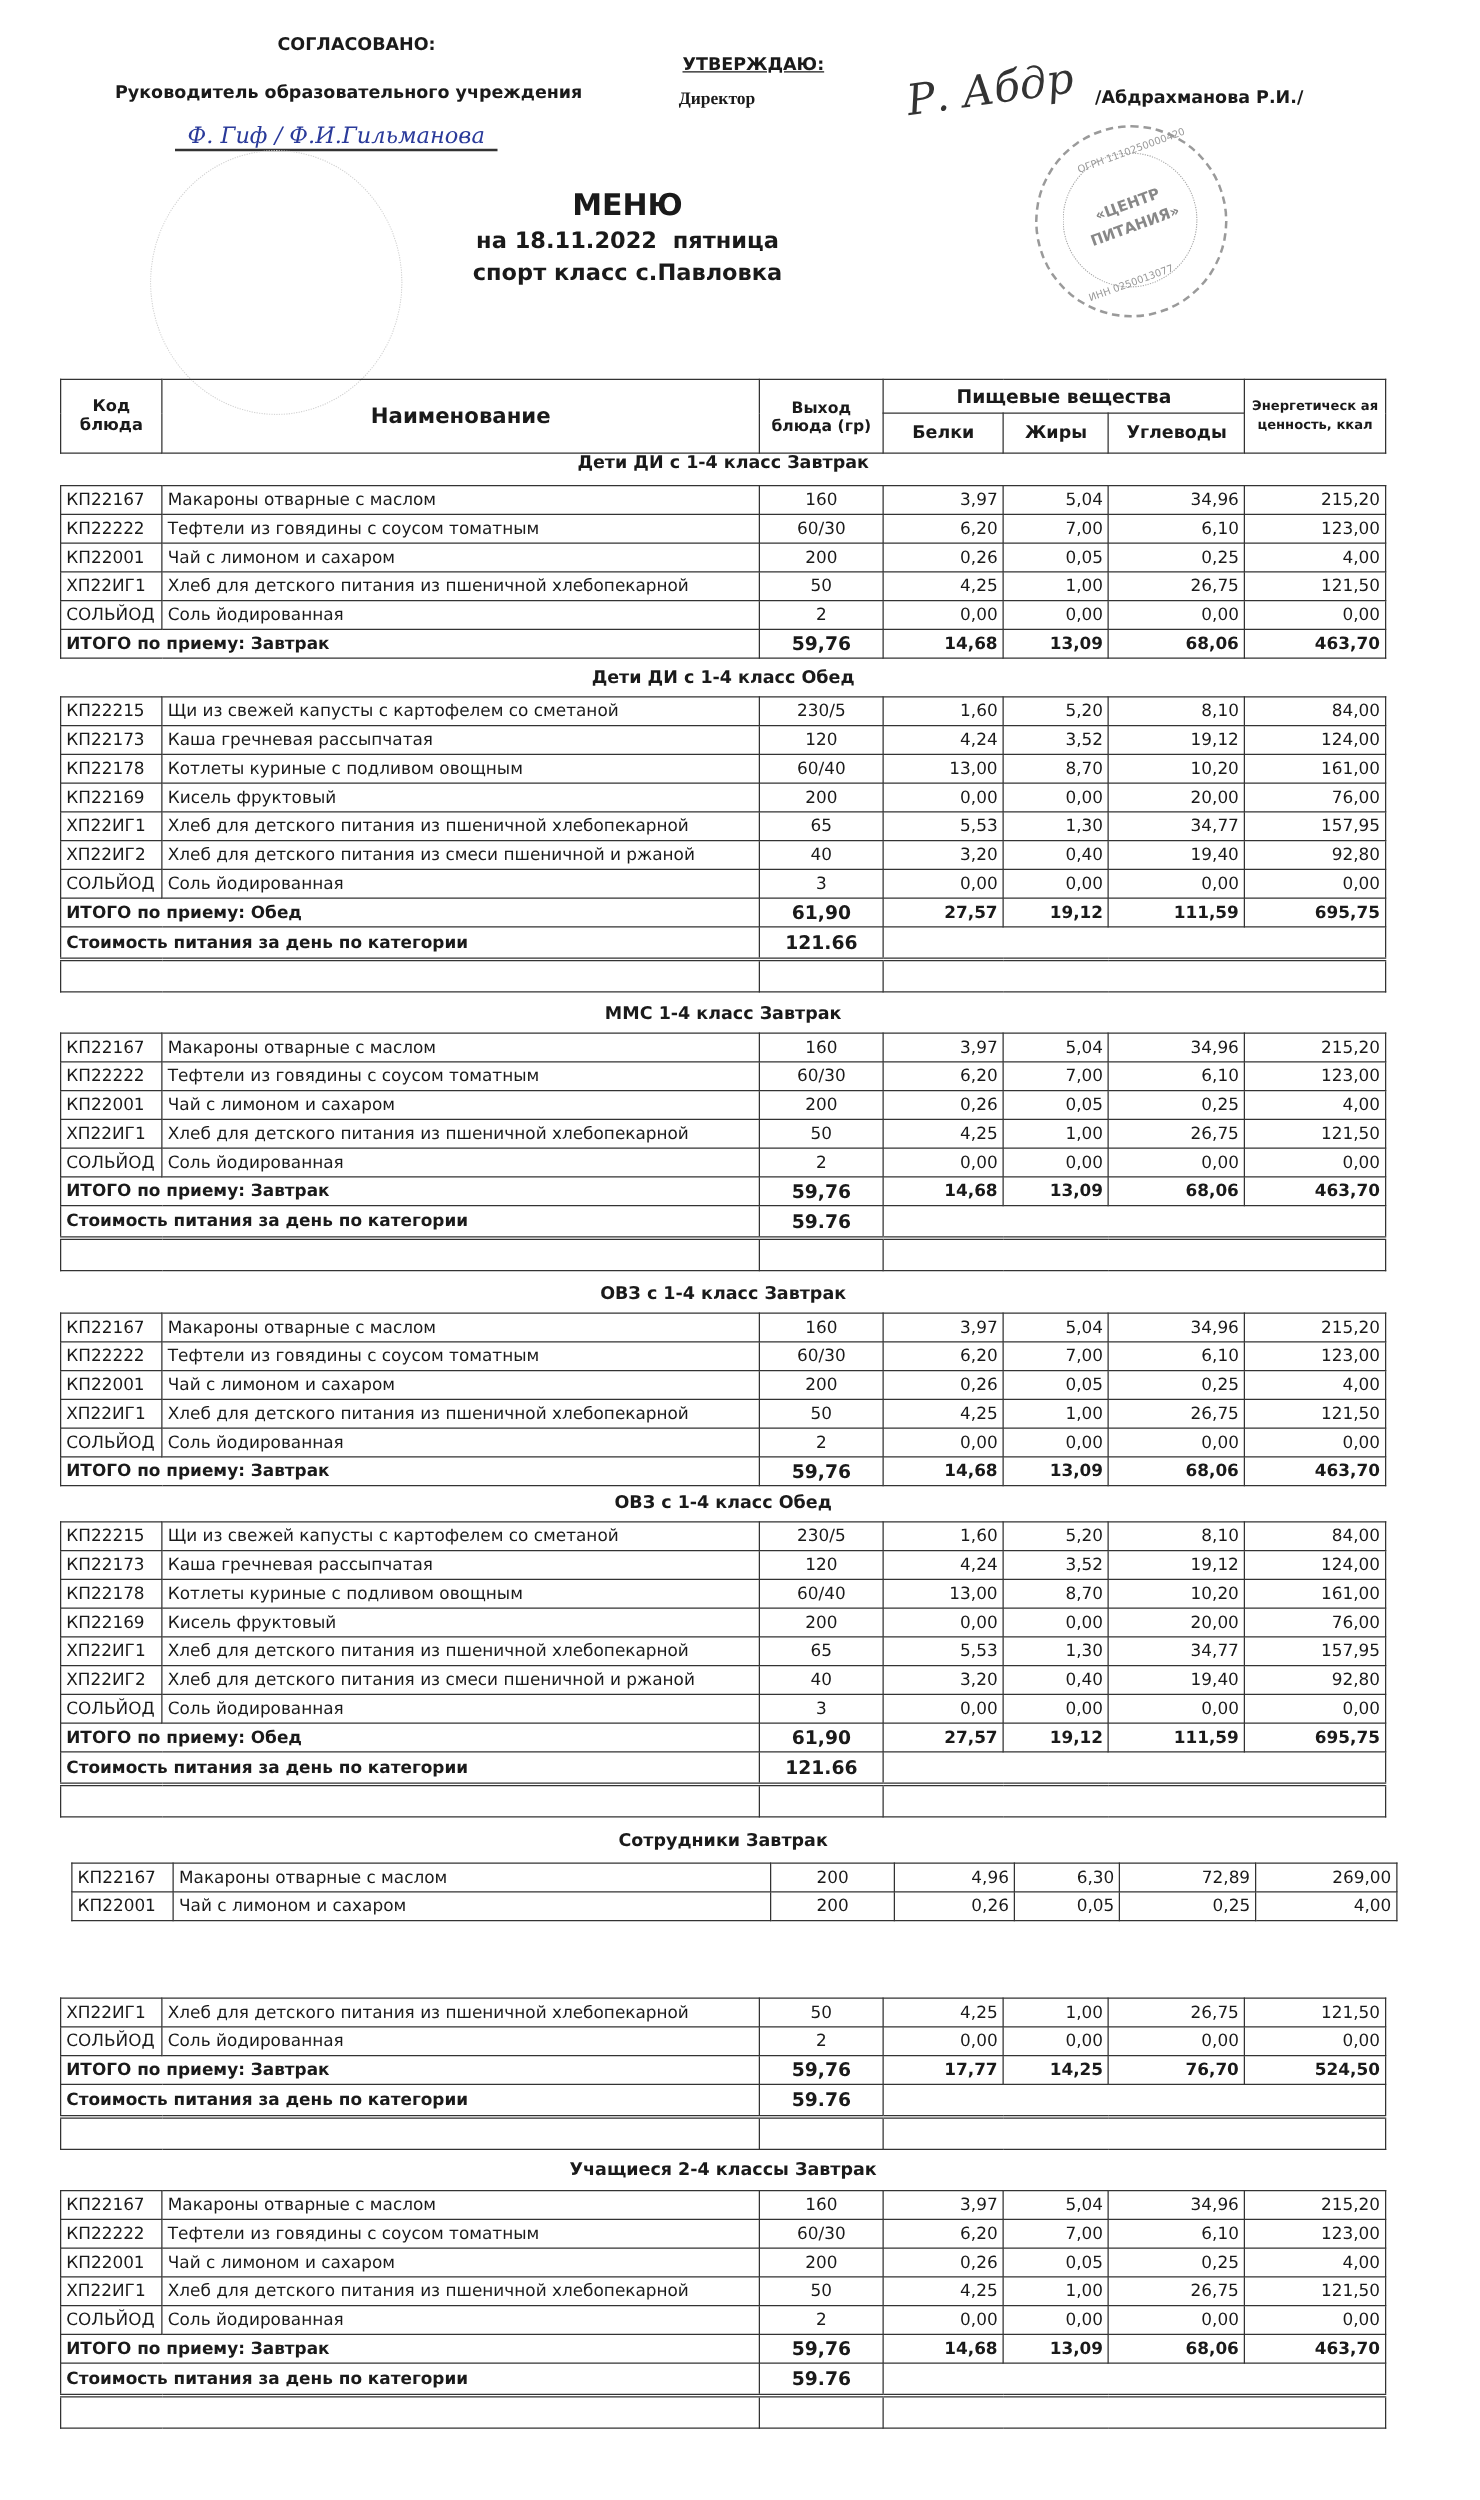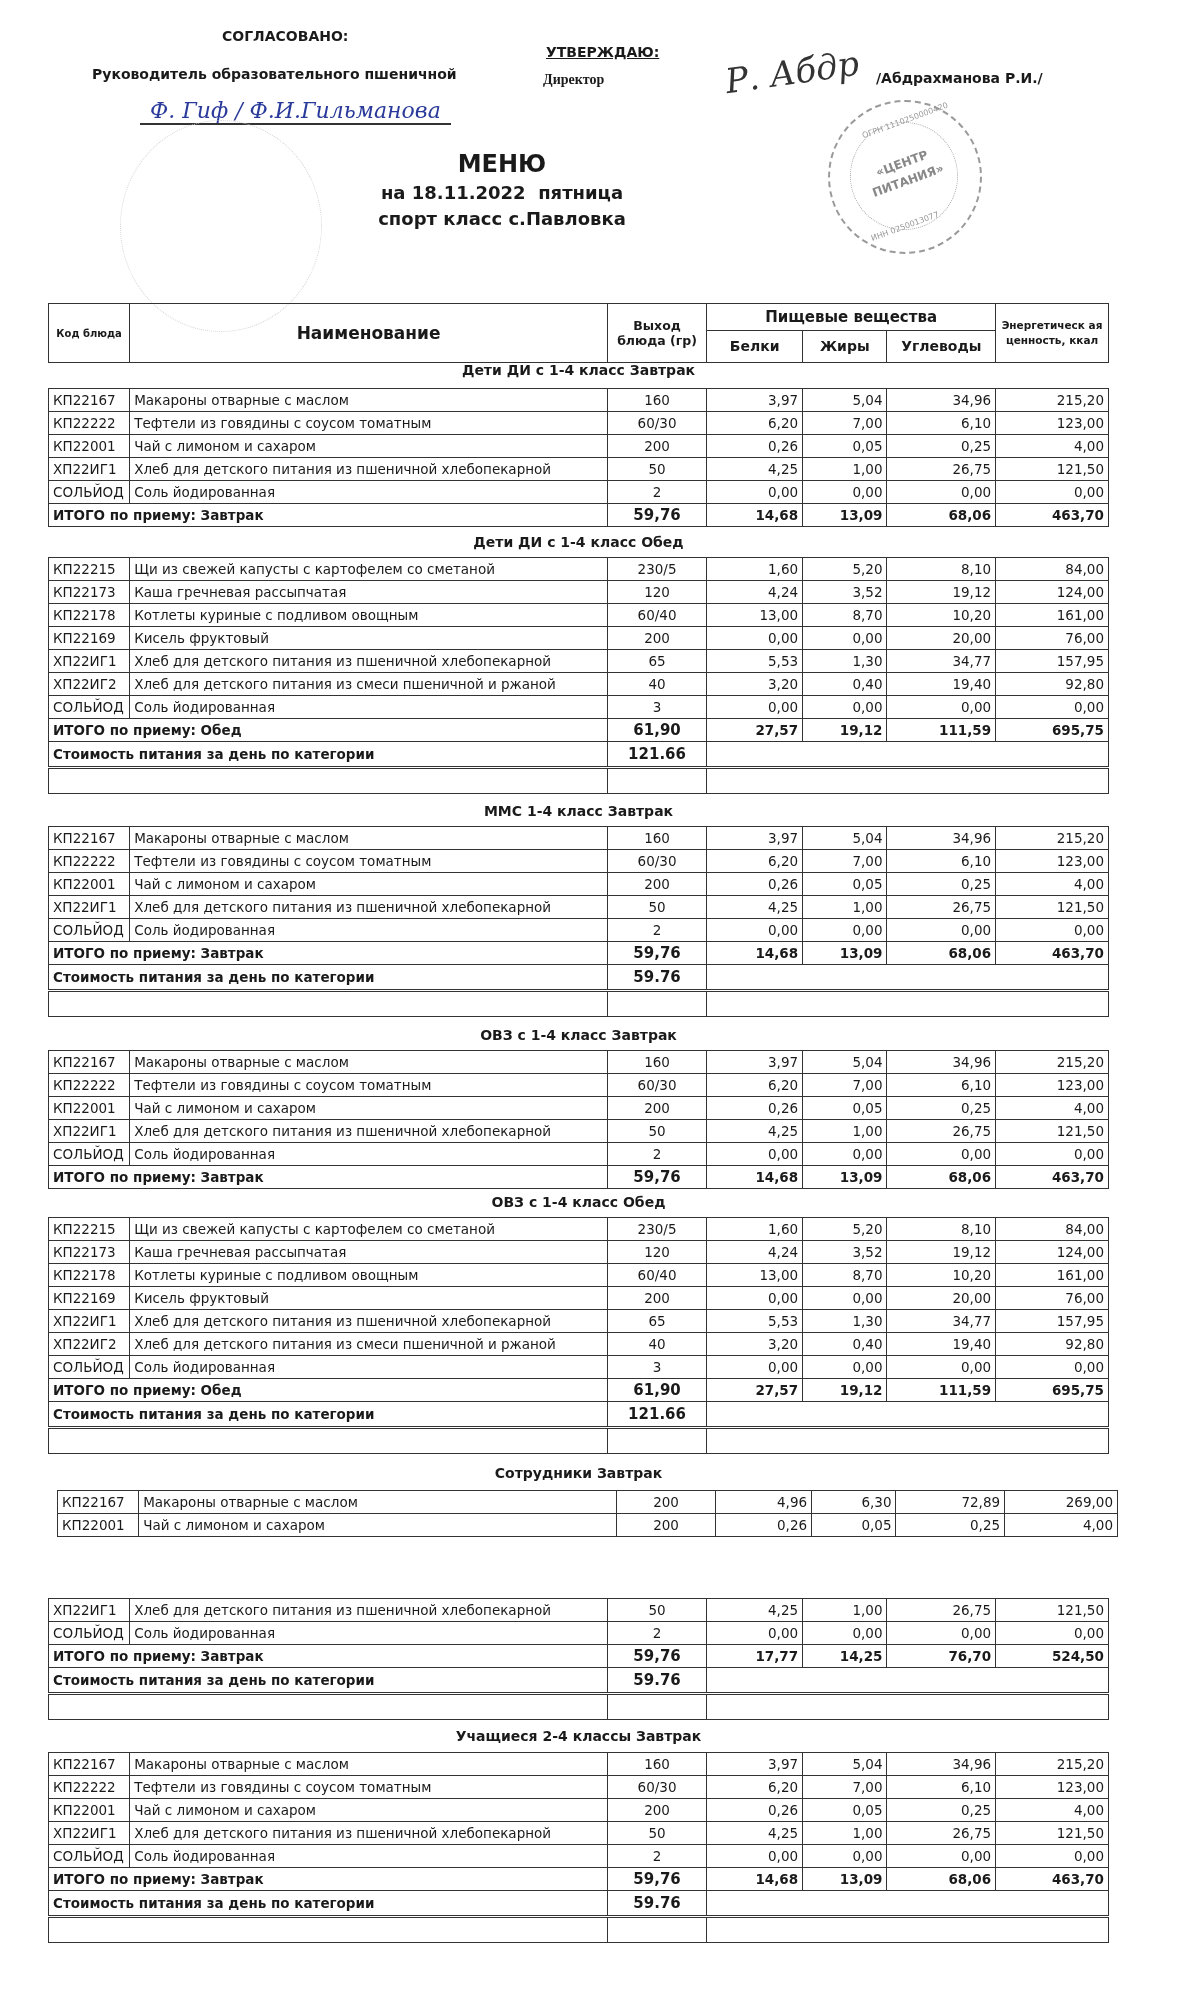--- a/index.html
+++ b/index.html
@@ -28,22 +28,22 @@
   tr.total td.ctr{font-weight:bold;font-size:15px;}
   tr.cost td{font-weight:bold;border-bottom:3px double #333;height:24px;}
   tr.cost td.ctr{font-size:15px;}
   tr.blank td{height:24px;}
   .sec-title{position:absolute;left:48px;width:1061px;text-align:center;font-weight:bold;font-size:14px;}
 </style>
 </head>
 <body>
 
 <div class="abs hdr-bold" style="left:222px;top:28px;">СОГЛАСОВАНО:</div>
-<div class="abs hdr-bold" style="left:92px;top:66px;">Руководитель образовательного пшеничной</div>
-<div class="abs sig" style="left:140px;top:98px;font-size:22px;border-bottom:2px solid #333;padding:0 10px;">Ф. Гиф / Ф.И.Гильманова</div>
+<div class="abs hdr-bold" style="left:92px;top:66px;">Руководитель образовательного учреждения</div>
+<div class="abs sig" style="left:140px;top:98px;font-size:18px;border-bottom:2px solid #333;padding:0 10px;">Ф. Гиф / Ф.И.Гильманова</div>
 <div class="abs faint-circle" style="left:120px;top:120px;width:200px;height:210px;"></div>
 
 <div class="abs hdr-bold" style="left:546px;top:44px;text-decoration:underline;">УТВЕРЖДАЮ:</div>
 <div class="abs hdr-bold" style="left:543px;top:72px;font-family:Liberation Serif, serif;">Директор</div>
 <div class="abs sig" style="left:725px;top:52px;font-size:34px;color:#333;transform:rotate(-8deg);">Р. Абдр</div>
 <div class="abs hdr-bold" style="left:876px;top:70px;">/Абдрахманова Р.И./</div>
 
 <div class="abs stamp" style="left:828px;top:100px;width:150px;height:150px;">
   <div class="abs stamp-inner" style="left:20px;top:20px;width:106px;height:106px;"></div>
   <div class="abs" style="left:0;top:14px;width:150px;text-align:center;font-size:8px;color:#999;transform:rotate(-20deg);">ОГРН 1110250000420</div>
@@ -60,21 +60,21 @@
       <col class="c-code">
       <col class="c-name">
       <col class="c-out">
       <col class="c-b">
       <col class="c-z">
       <col class="c-u">
       <col class="c-e">
     </colgroup>
   <tbody>
       <tr>
-    <th rowspan="2" style="height:58px;white-space:normal;font-size:10px;">Код блюда</th>
+    <th rowspan="2" style="height:58px;white-space:normal;font-size:13px;">Код блюда</th>
     <th rowspan="2" style="font-size:17px;">Наименование</th>
     <th rowspan="2" style="white-space:normal;font-size:12.5px;">Выход блюда (гр)</th>
     <th colspan="3" style="height:26px;font-size:15px;">Пищевые вещества</th>
     <th rowspan="2" style="white-space:normal;font-size:10.5px;">Энергетическ ая ценность, ккал</th>
   </tr>
   <tr>
     <th style="height:30px;font-size:14px;">Белки</th>
     <th style="font-size:14px;">Жиры</th>
     <th style="font-size:14px;">Углеводы</th>
   </tr>

